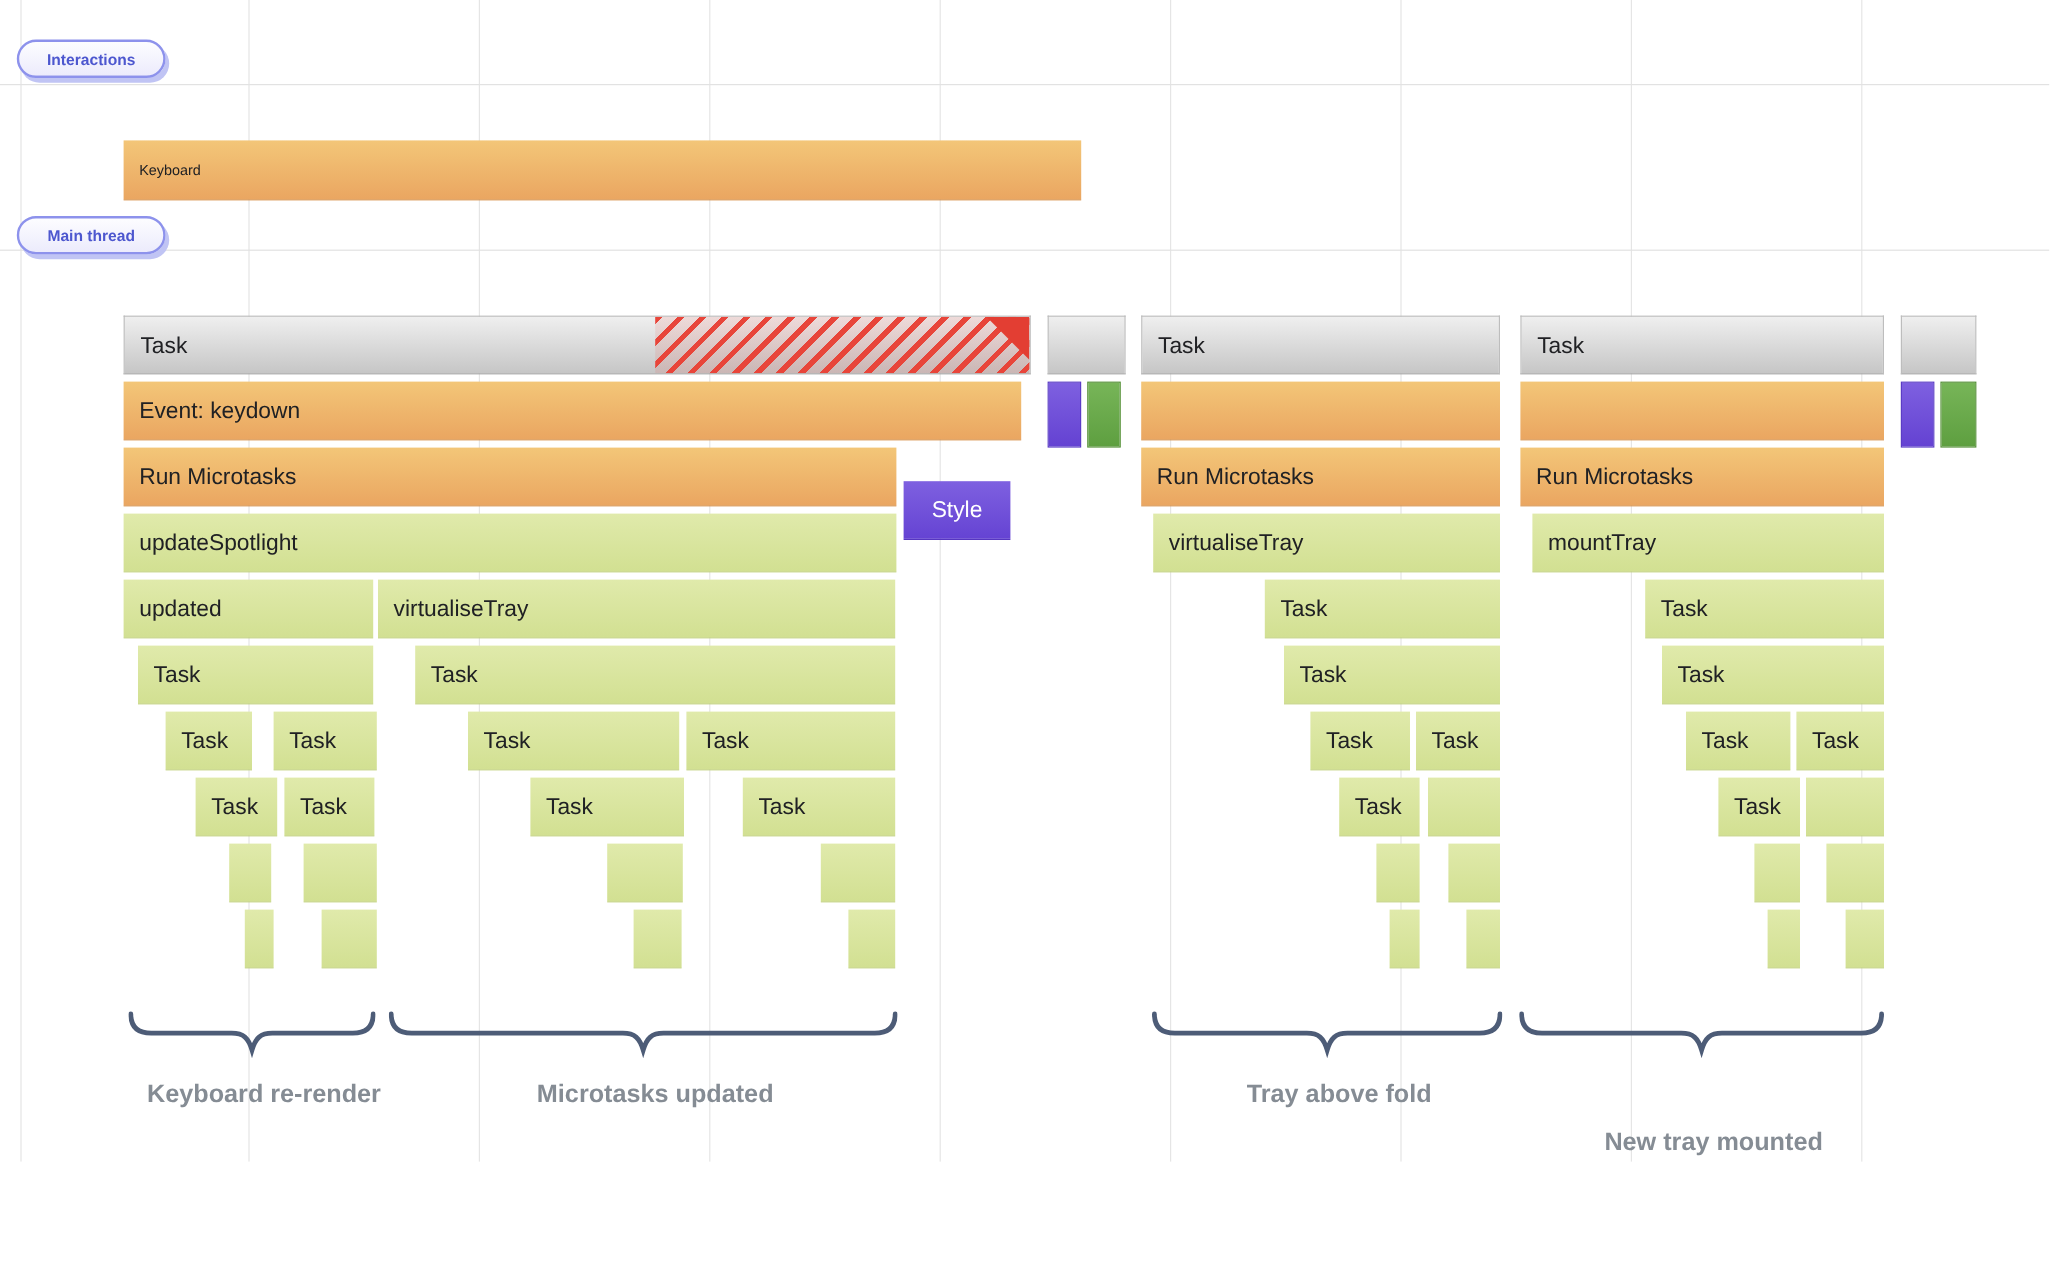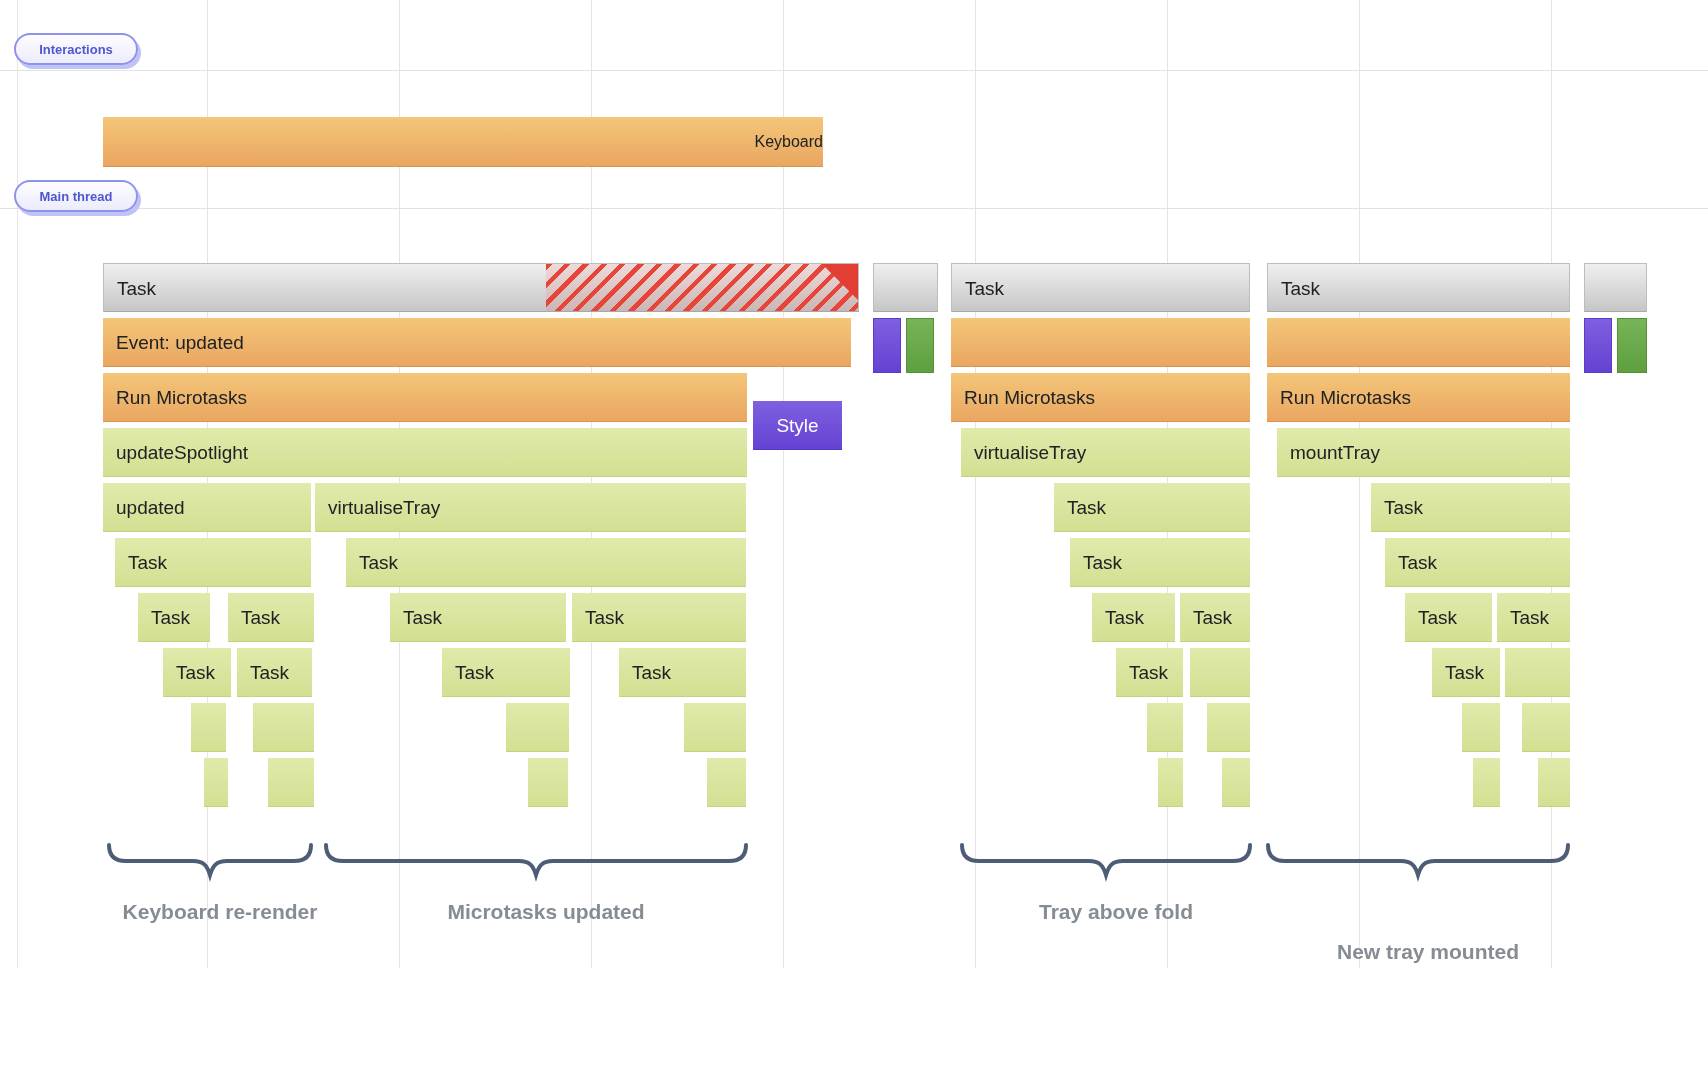--- a/index.html
+++ b/index.html
@@ -83,32 +83,32 @@
       <div class="vline" style="left: 1359px; height: 968px;"></div>
       <div class="vline" style="left: 1551px; height: 968px;"></div>
       <div class="hline" style="top: 70px;"></div>
       <div class="hline" style="top: 208px;"></div>
     </div>
 
   <div class="pill" style="top:33px;">
     <span>Interactions</span>
   </div>
 
-  <div class="bar orange" id="keyboard-bar" style="left: 103px; top: 117px; width: 720px; height: 50px; line-height: 50px; font-size: 16px; text-align: right;">
+  <div class="bar orange" id="keyboard-bar" style="left: 103px; top: 117px; width: 798px; height: 50px; line-height: 50px; font-size: 12px;">
     <span>Keyboard</span>
   </div>
 
   <div class="pill" style="top:180px;">
     <span>Main thread</span>
   </div>
 
   <div id="flame">
       <div class="bar gray" style="left: 103px; top: 263px; width: 756px;"><span>Task</span><div class="hatch" style="left: 442px; right: 0px;"></div><div class="tri"></div></div>
       <div class="bar gray" style="left: 873px; top: 263px; width: 65px;"></div>
-      <div class="bar orange" style="left: 103px; top: 318px; width: 748px;"><span>Event: updated</span></div>
+      <div class="bar orange" style="left: 103px; top: 318px; width: 748px;"><span>Event: keydown</span></div>
       <div class="bar chip-purple" style="left: 873px; top: 318px; width: 28px;"></div>
       <div class="bar chip-green" style="left: 906px; top: 318px; width: 28px;"></div>
       <div class="bar orange" style="left: 103px; top: 373px; width: 644px;"><span>Run Microtasks</span></div>
       <div class="bar purple" style="left: 753px; top: 373px; width: 89px; margin-top: 28px;"><span>Style</span></div>
       <div class="bar green" style="left: 103px; top: 428px; width: 644px;"><span>updateSpotlight</span></div>
       <div class="bar green" style="left: 103px; top: 483px; width: 208px;"><span>updated</span></div>
       <div class="bar green" style="left: 315px; top: 483px; width: 431px;"><span>virtualiseTray</span></div>
       <div class="bar green" style="left: 115px; top: 538px; width: 196px;"><span>Task</span></div>
       <div class="bar green" style="left: 346px; top: 538px; width: 400px;"><span>Task</span></div>
       <div class="bar green" style="left: 138px; top: 593px; width: 72px;"><span>Task</span></div>

